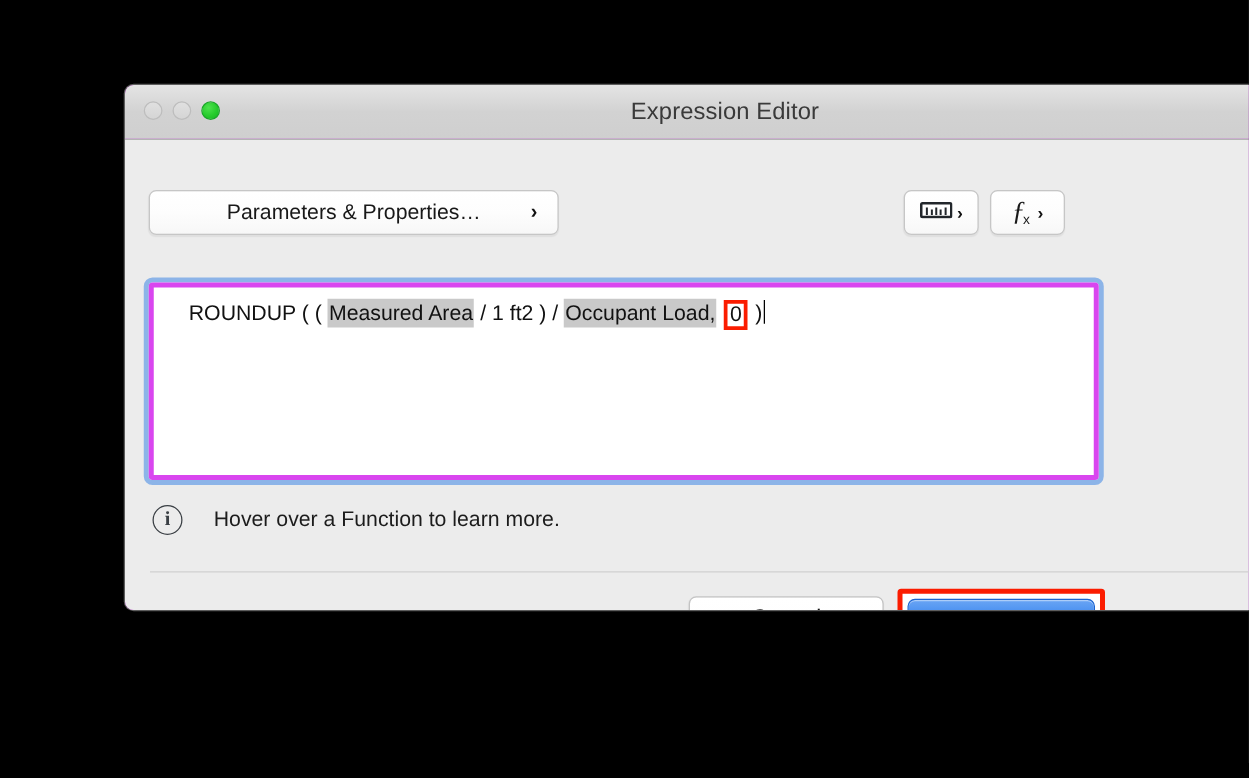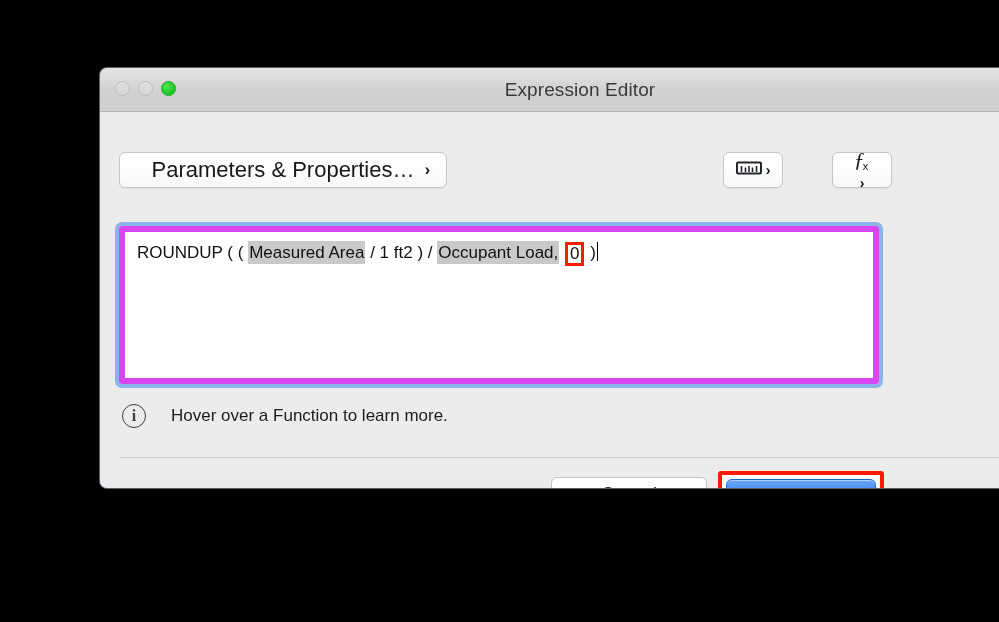--- a/index.html
+++ b/index.html
@@ -93,21 +93,21 @@
     background: linear-gradient(to bottom, #ffffff 0%, #fdfdfd 50%, #f7f7f7 100%);
     border: 1px solid #c6c6c6;
     box-shadow: 0 1px 1px rgba(0,0,0,0.06);
     box-sizing: border-box;
     display: flex;
     align-items: center;
     justify-content: center;
     position: absolute;
   }
   #params-button .label {
-    font-size: 22px;
+    font-size: 17px;
     color: #181818;
   }
   #params-button .chev {
     position: absolute;
     right: 16px;
     top: 50%;
     transform: translateY(-50%);
     font-size: 16px;
     font-weight: bold;
     color: #111;
@@ -122,21 +122,21 @@
     background: linear-gradient(to bottom, #ffffff 0%, #fdfdfd 50%, #f7f7f7 100%);
     border: 1px solid #c6c6c6;
     box-shadow: 0 1px 1px rgba(0,0,0,0.06);
     box-sizing: border-box;
     display: flex;
     align-items: center;
     justify-content: center;
     gap: 4px;
   }
   #ruler-button { left: 623px; }
-  #fx-button { left: 732px; flex-direction: column; }
+  #fx-button { left: 692px; }
   .icon-button .chev {
     font-size: 14px;
     font-weight: bold;
     color: #111;
     line-height: 1;
   }
   .fx-glyph {
     font-family: "Liberation Serif", serif;
     font-style: italic;
     font-size: 22px;
@@ -166,23 +166,23 @@
     border: 4px solid #8cb4e8;
     border-radius: 7px;
     background: #ffffff;
     padding: 0;
   }
   #expr-field {
     width: 100%;
     height: 100%;
     box-sizing: border-box;
     background: #ffffff;
-    border: 6px solid #d946ef;
+    border: 4px solid #d946ef;
     border-radius: 3px;
-    padding: 9px 12px;
+    padding: 9px 28px;
     font-size: 17px;
     color: #111111;
     white-space: nowrap;
     overflow: hidden;
     line-height: 1.35;
   }
   .tok-plain { color: #111111; }
   .tok-param {
     background: #c9c9c9;
     color: #111111;

